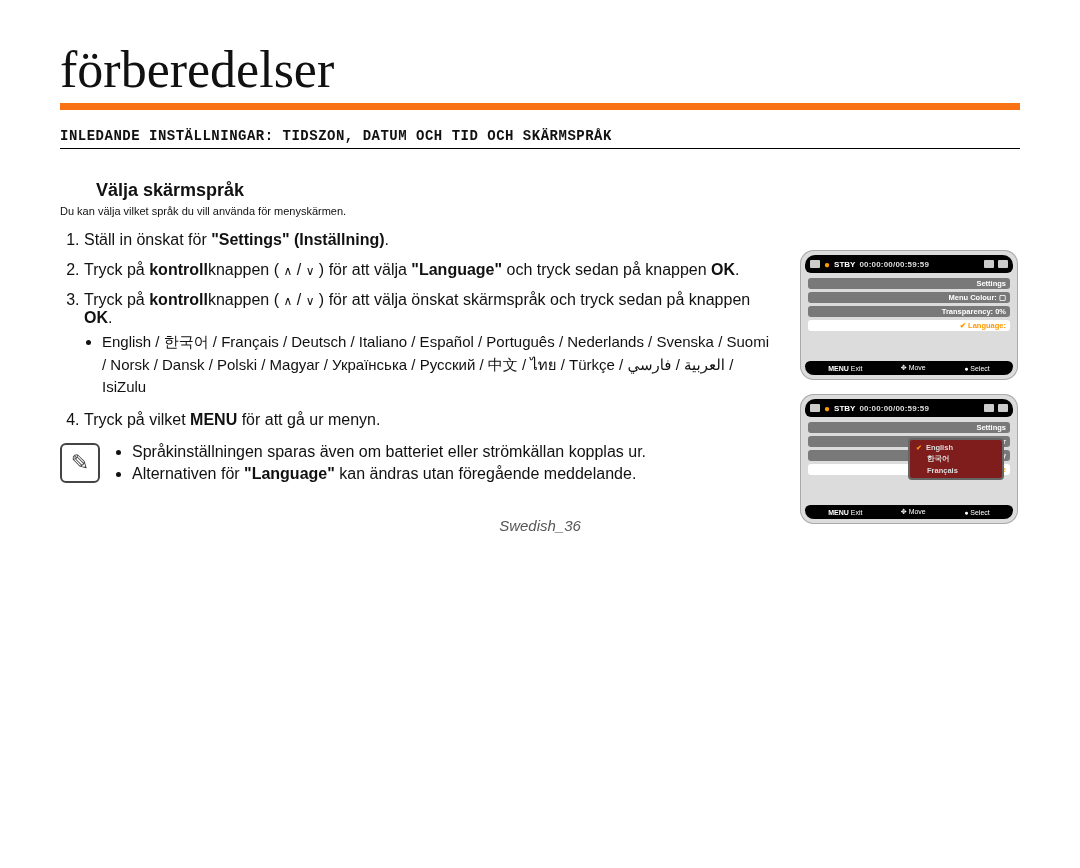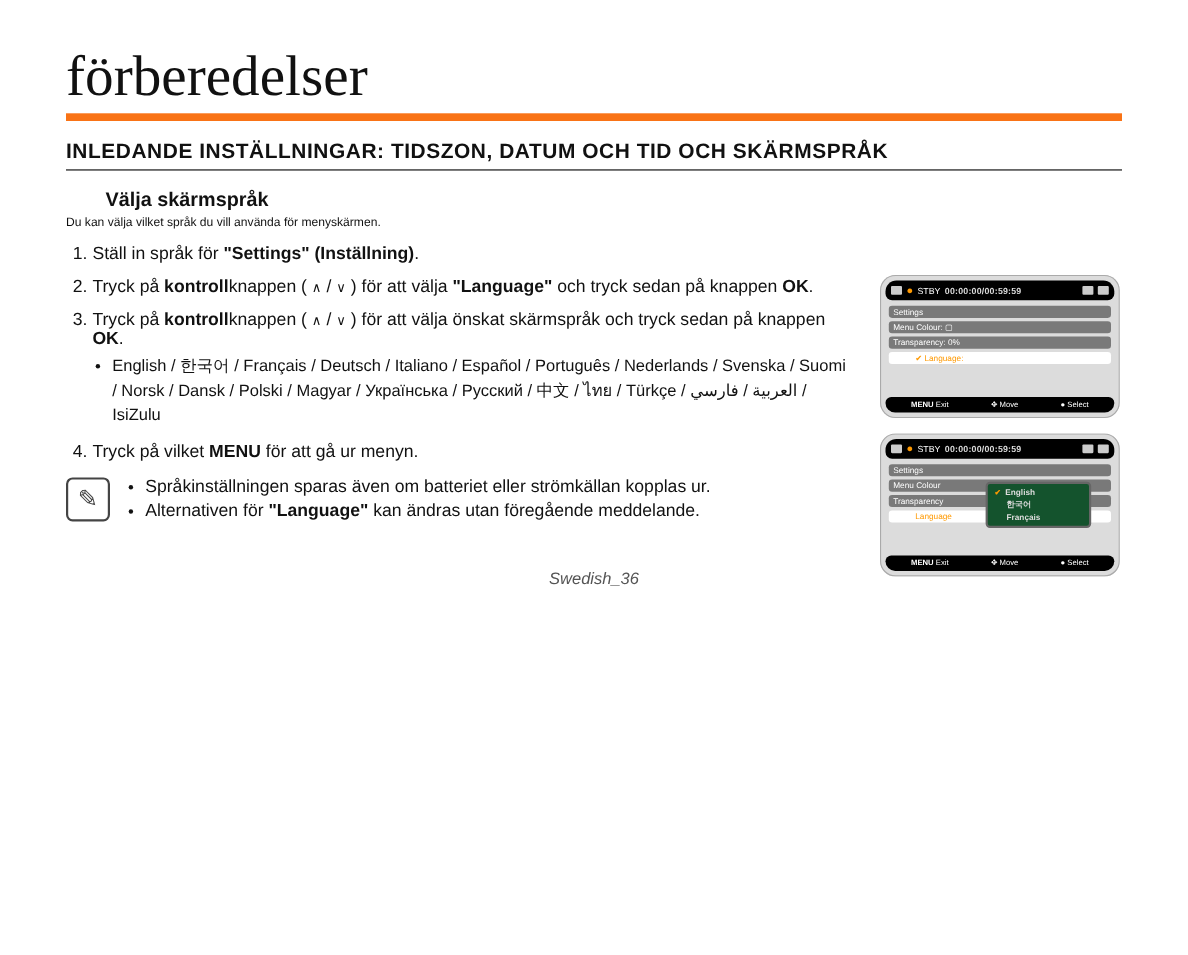--- a/index.html
+++ b/index.html
@@ -16,26 +16,27 @@
   }
   .title {
     font-size: 52px;
     font-weight: 300;
     font-family: "Times New Roman", serif;
     border-bottom: 7px solid #f97316;
     padding-bottom: 4px;
     margin-bottom: 18px;
   }
   .heading {
-    font-size: 19px;
+    font-size: 14px;
     font-weight: bold;
     letter-spacing: 0.5px;
     border-bottom: 1px solid #000;
     padding-bottom: 4px;
-    margin-bottom: 16px;
+    margin-bottom: 31px;
+    font-family: Liberation Mono, monospace;
   }
   .subhead {
     font-size: 18px;
     font-weight: bold;
     margin-bottom: 4px;
     margin-left: 36px;
   }
   .paragraph {
     font-size: 11px;
     margin-bottom: 14px;
@@ -78,21 +79,21 @@
     justify-content: center;
     font-size: 22px;
     color: #444;
     margin-right: 14px;
     flex-shrink: 0;
   }
   .footer {
     text-align: center;
     font-size: 15px;
     color: #555;
-    margin-top: 40px;
+    margin-top: 30px;
     font-style: italic;
   }
   
   .right-col {
     position: absolute;
     right: 60px;
     top: 250px;
     width: 220px;
   }
   .screen {
@@ -124,25 +125,25 @@
     font-weight: bold;
   }
   .screen .mid {
     padding: 2px 8px 0 8px;
   }
   .menu-row {
     background: #797979;
     border-radius: 3px;
     padding: 1px 4px;
     color: #fff;
-    font-weight: normal;
+    font-weight: bold;
     font-size: 7.5px;
     margin-top: 3px;
     display: flex;
-    justify-content: flex-start;
+    justify-content: flex-end;
   }
   .menu-row.highlight {
     background: #fff;
     color: #f90;
     border-radius: 3px;
     padding-left: 24px;
   }
   .menu-row.highlight span { color: #f90; }
   .screen .botbar {
     position: absolute;
@@ -153,24 +154,24 @@
     border-radius: 6px 6px 10px 10px;
     height: 14px;
     display: flex;
     align-items: center;
     justify-content: space-around;
     font-size: 7px;
     padding: 0 4px;
   }
   .screen .popup {
     position: absolute;
-    right: 26px;
+    right: 14px;
     top: 44px;
     width: 88px;
-    background: #14532d;
+    background: #7f1d1d;
     border: 2px solid #666;
     border-radius: 4px;
     padding: 2px 2px;
   }
   .popup-row {
     color: #ddd;
     font-size: 7.5px;
     font-weight: bold;
     padding: 1px 4px;
     display:flex;
@@ -183,37 +184,37 @@
     font-size:12px;
     line-height:0;
     vertical-align:middle;
   }
   .mini-icon {
     display:inline-block;
     width:10px;height:8px;
     background:#ccc;border-radius:1px;
   }
   .stby-dot{ color:#f90; font-size:10px;}
-  .stby-txt{ font-weight:normal; font-size:8px;}
+  .stby-txt{ font-weight:bold; font-size:8px;}
 </style>
 </head>
 <body>
 
 <div class="page">
   <div class="title">förberedelser</div>
   <div class="heading">INLEDANDE INSTÄLLNINGAR: TIDSZON, DATUM OCH TID OCH SKÄRMSPRÅK</div>
 
   <div class="subhead">Välja skärmspråk</div>
   <div class="paragraph">Du kan välja vilket språk du vill använda för menyskärmen.</div>
 
   <div style="display:flex; align-items:flex-start;">
     <div style="flex:1; padding-right: 250px;">
       <ol class="steps">
         <li>
-          <span>Ställ in språk för </span><span class="bold">"Settings" (Inställning)</span><span>.</span>
+          <span>Ställ in önskat för </span><span class="bold">"Settings" (Inställning)</span><span>.</span>
         </li>
         <li>
           <span>Tryck på </span><span class="bold">kontroll</span><span>knappen ( </span><span class="arrow-icon">∧</span><span> / </span><span class="arrow-icon">∨</span><span> ) för att välja </span><span class="bold">"Language"</span><span> och tryck sedan på knappen </span><span class="bold">OK</span><span>.</span>
         </li>
         <li>
           <span>Tryck på </span><span class="bold">kontroll</span><span>knappen ( </span><span class="arrow-icon">∧</span><span> / </span><span class="arrow-icon">∨</span><span> ) för att välja önskat skärmspråk och tryck sedan på knappen </span><span class="bold">OK</span><span>.</span>
           <ul class="bullets">
             <li class="langs">English / 한국어 / Français / Deutsch / Italiano / Español / Português / Nederlands / Svenska / Suomi / Norsk / Dansk / Polski / Magyar / Українська / Русский / 中文 / ไทย / Türkçe / العربية / فارسي / IsiZulu</li>
           </ul>
         </li>

